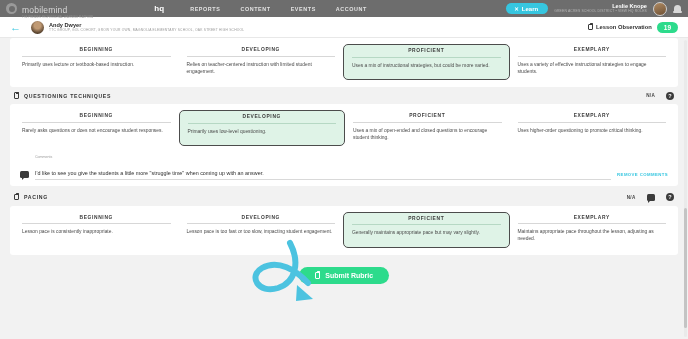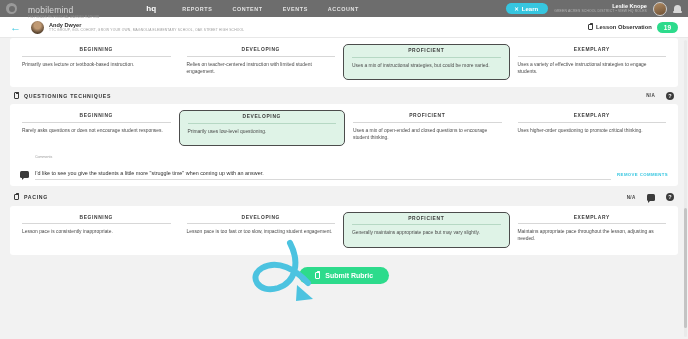--- a/index.html
+++ b/index.html
@@ -10,32 +10,32 @@
     overflow: hidden;
   }
   .page { position: relative; width: 688px; height: 339px; background: #fff; }
 
   
   .topnav {
     height: 17px; background: #6d6d6d;
     display: flex; align-items: center; padding: 0 6px;
     position: relative;
   }
-  .brand { display: flex; align-items: center; gap: 11px; }
+  .brand { display: flex; align-items: center; gap: 5px; }
   .brand-mark {
     width: 11px; height: 11px; border-radius: 50%;
     background: #9a9a9a; position: relative; flex: 0 0 auto;
   }
   .brand-mark::after {
     content: ""; position: absolute; inset: 2.5px;
     border-radius: 50%; background: #6d6d6d;
   }
   .brand-word { color: #d9d9d9; font-size: 8.5px; letter-spacing: .2px; }
   .brand-tag { color: #8f8f8f; font-size: 2.6px; letter-spacing: .1px; display:block; margin-top:-1px;}
-  .brand-hq { color: #fff; font-size: 8px; font-weight: bold; margin-left: 0; padding-left: 36px; }
+  .brand-hq { color: #fff; font-size: 8px; font-weight: bold; margin-left: 20px; padding-left: 36px; }
 
   .navlinks { display: flex; align-items: center; gap: 20px; margin-left: 26px; }
   .navlink {
     color: #e2e2e2; font-size: 5.4px; font-weight: bold;
     letter-spacing: .6px; cursor: pointer;
   }
   .nav-right { margin-left: auto; display: flex; align-items: center; gap: 6px; }
   .learn-btn {
     background: #36c6e0; color: #fff; border-radius: 9px;
     padding: 2.5px 10px 2.5px 8px; font-size: 6px; font-weight: bold;

